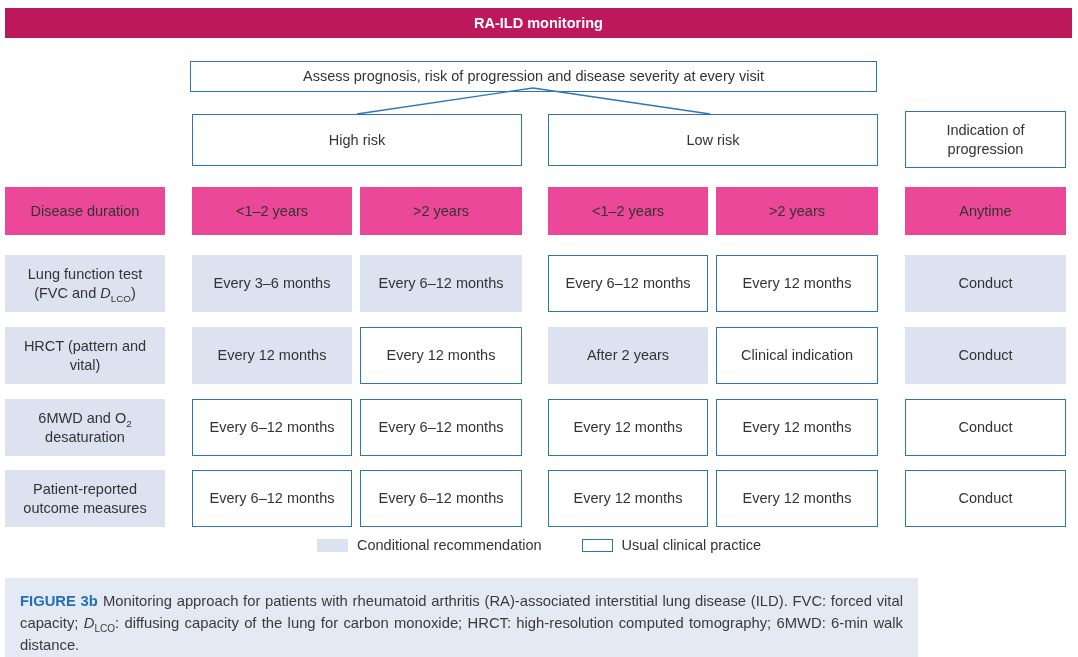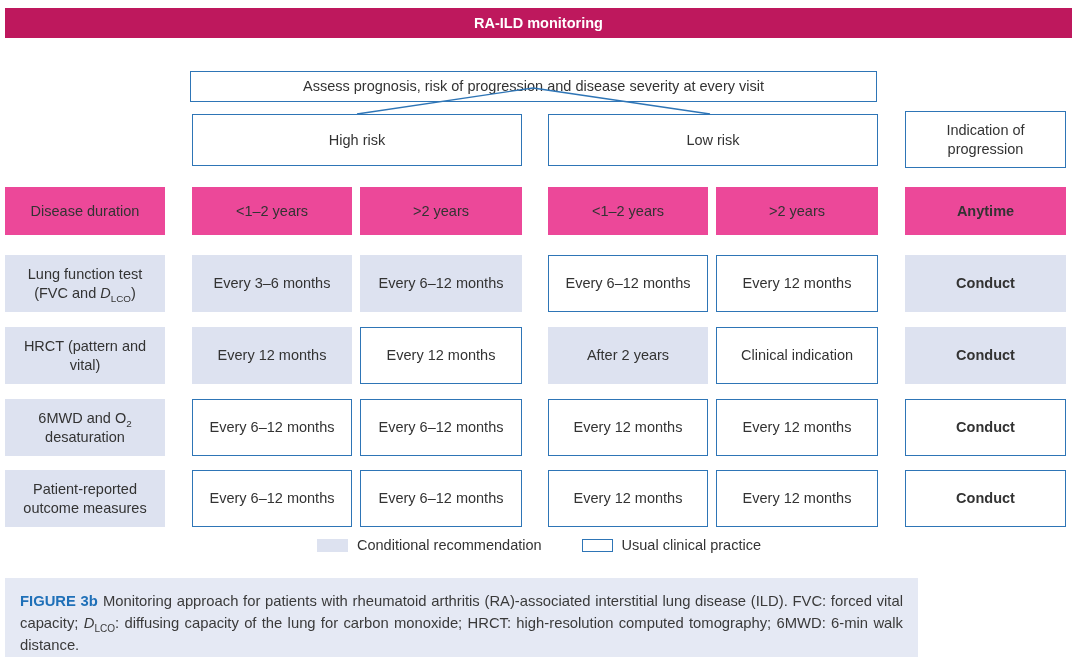--- a/index.html
+++ b/index.html
@@ -6,21 +6,21 @@
   #fig{position:relative;width:1078px;height:657px;background:#fff;
        font-family:"Liberation Sans","DejaVu Sans",sans-serif;color:#333;overflow:hidden;}
 
   .titlebar{position:absolute;left:5px;top:8px;width:1067px;height:30px;background:#be185d;
             display:flex;align-items:center;justify-content:center;}
   .titlebar span{color:#fff;font-weight:bold;font-size:14.5px;}
 
   .bluebox{position:absolute;background:#fff;border:1.2px solid #2e75b6;box-sizing:border-box;
            display:flex;align-items:center;justify-content:center;text-align:center;
            font-size:14.5px;line-height:1.25;}
-  .assess{left:190px;top:71px;width:687px;height:31px;}
+  .assess{left:190px;top:61px;width:687px;height:31px;}
   .highrisk{left:192px;top:114px;width:330px;height:52px;}
   .lowrisk{left:548px;top:114px;width:330px;height:52px;}
   .indication{left:905px;top:111px;width:161px;height:57px;padding:2px 14px;}
 
   .branches{position:absolute;left:0;top:0;pointer-events:none;}
 
   .row{position:absolute;left:0;width:100%;}
   .r1{top:187px;height:48px;}
   .r2{top:255px;height:57px;}
   .r3{top:327px;height:57px;}
@@ -28,21 +28,21 @@
   .r5{top:470px;height:57px;}
 
   .cell{position:absolute;top:0;bottom:0;box-sizing:border-box;
         display:flex;align-items:center;justify-content:center;text-align:center;
         font-size:14.5px;line-height:1.3;padding:2px 8px;}
   .c0{left:5px;width:160px;}
   .c1{left:192px;width:160px;}
   .c2{left:360px;width:162px;}
   .c3{left:548px;width:160px;}
   .c4{left:716px;width:162px;}
-  .c5{left:905px;width:161px;font-weight:bold;}
+  .c5{left:905px;width:161px;}
   .cell--gray{background:#ec4899;}
   .cell--conditional{background:#dde2f0;}
   .cell--usual{background:#fff;border:1.5px solid #2e75b6;}
 
   sub{font-size:68%;line-height:0;}
   i{font-style:italic;}
 
   .legend{position:absolute;left:0;top:537px;width:100%;display:flex;
           align-items:center;justify-content:center;gap:40px;font-size:14.5px;}
   .legend-item{display:flex;align-items:center;gap:9px;}

